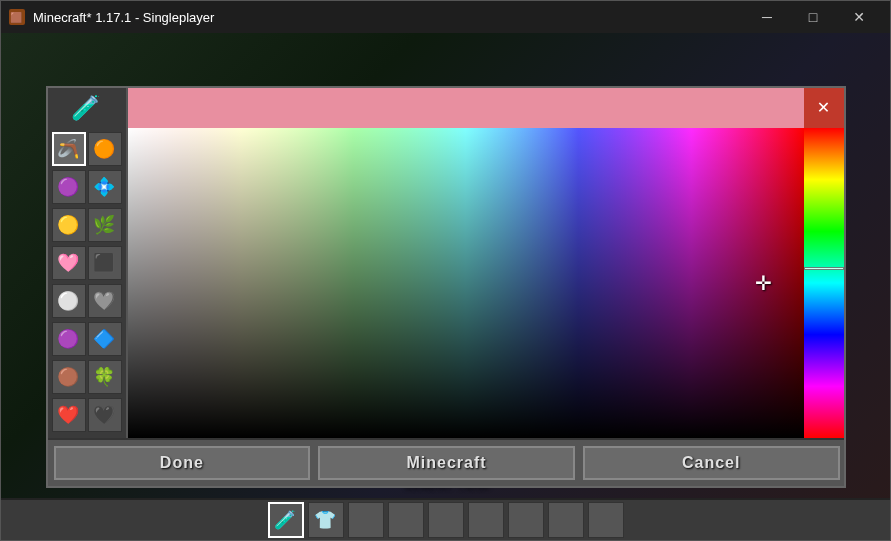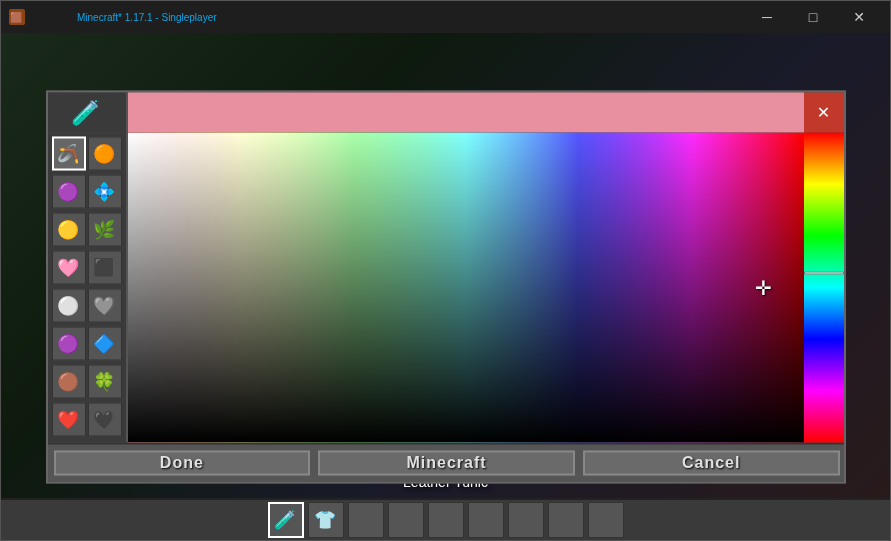--- a/index.html
+++ b/index.html
@@ -40,24 +40,23 @@
       background: #8B4513;
       border-radius: 2px;
       display: flex;
       align-items: center;
       justify-content: center;
       font-size: 10px;
     }
 
     .title-bar-title {
       flex: 1;
-      color: #0ea5e9;
-      font-size: 10px;
+      color: #ffffff;
+      font-size: 13px;
       font-family: 'Segoe UI', sans-serif;
-      margin-left: 44px;
     }
 
     .title-bar-controls {
       display: flex;
       gap: 0;
     }
 
     .title-bar-btn {
       width: 46px;
       height: 32px;
@@ -263,21 +262,21 @@
       left: 0;
       right: 0;
       top: 45%;
       height: 3px;
       background: rgba(255,255,255,0.8);
       border: 1px solid rgba(0,0,0,0.5);
     }
 
     
     .bottom-bar {
-      height: 39px;
+      height: 48px;
       background: #555;
       display: flex;
       border-top: 2px solid #333;
     }
 
     .bottom-btn {
       flex: 1;
       background: #6a6a6a;
       border: 2px solid #888;
       border-radius: 0;

